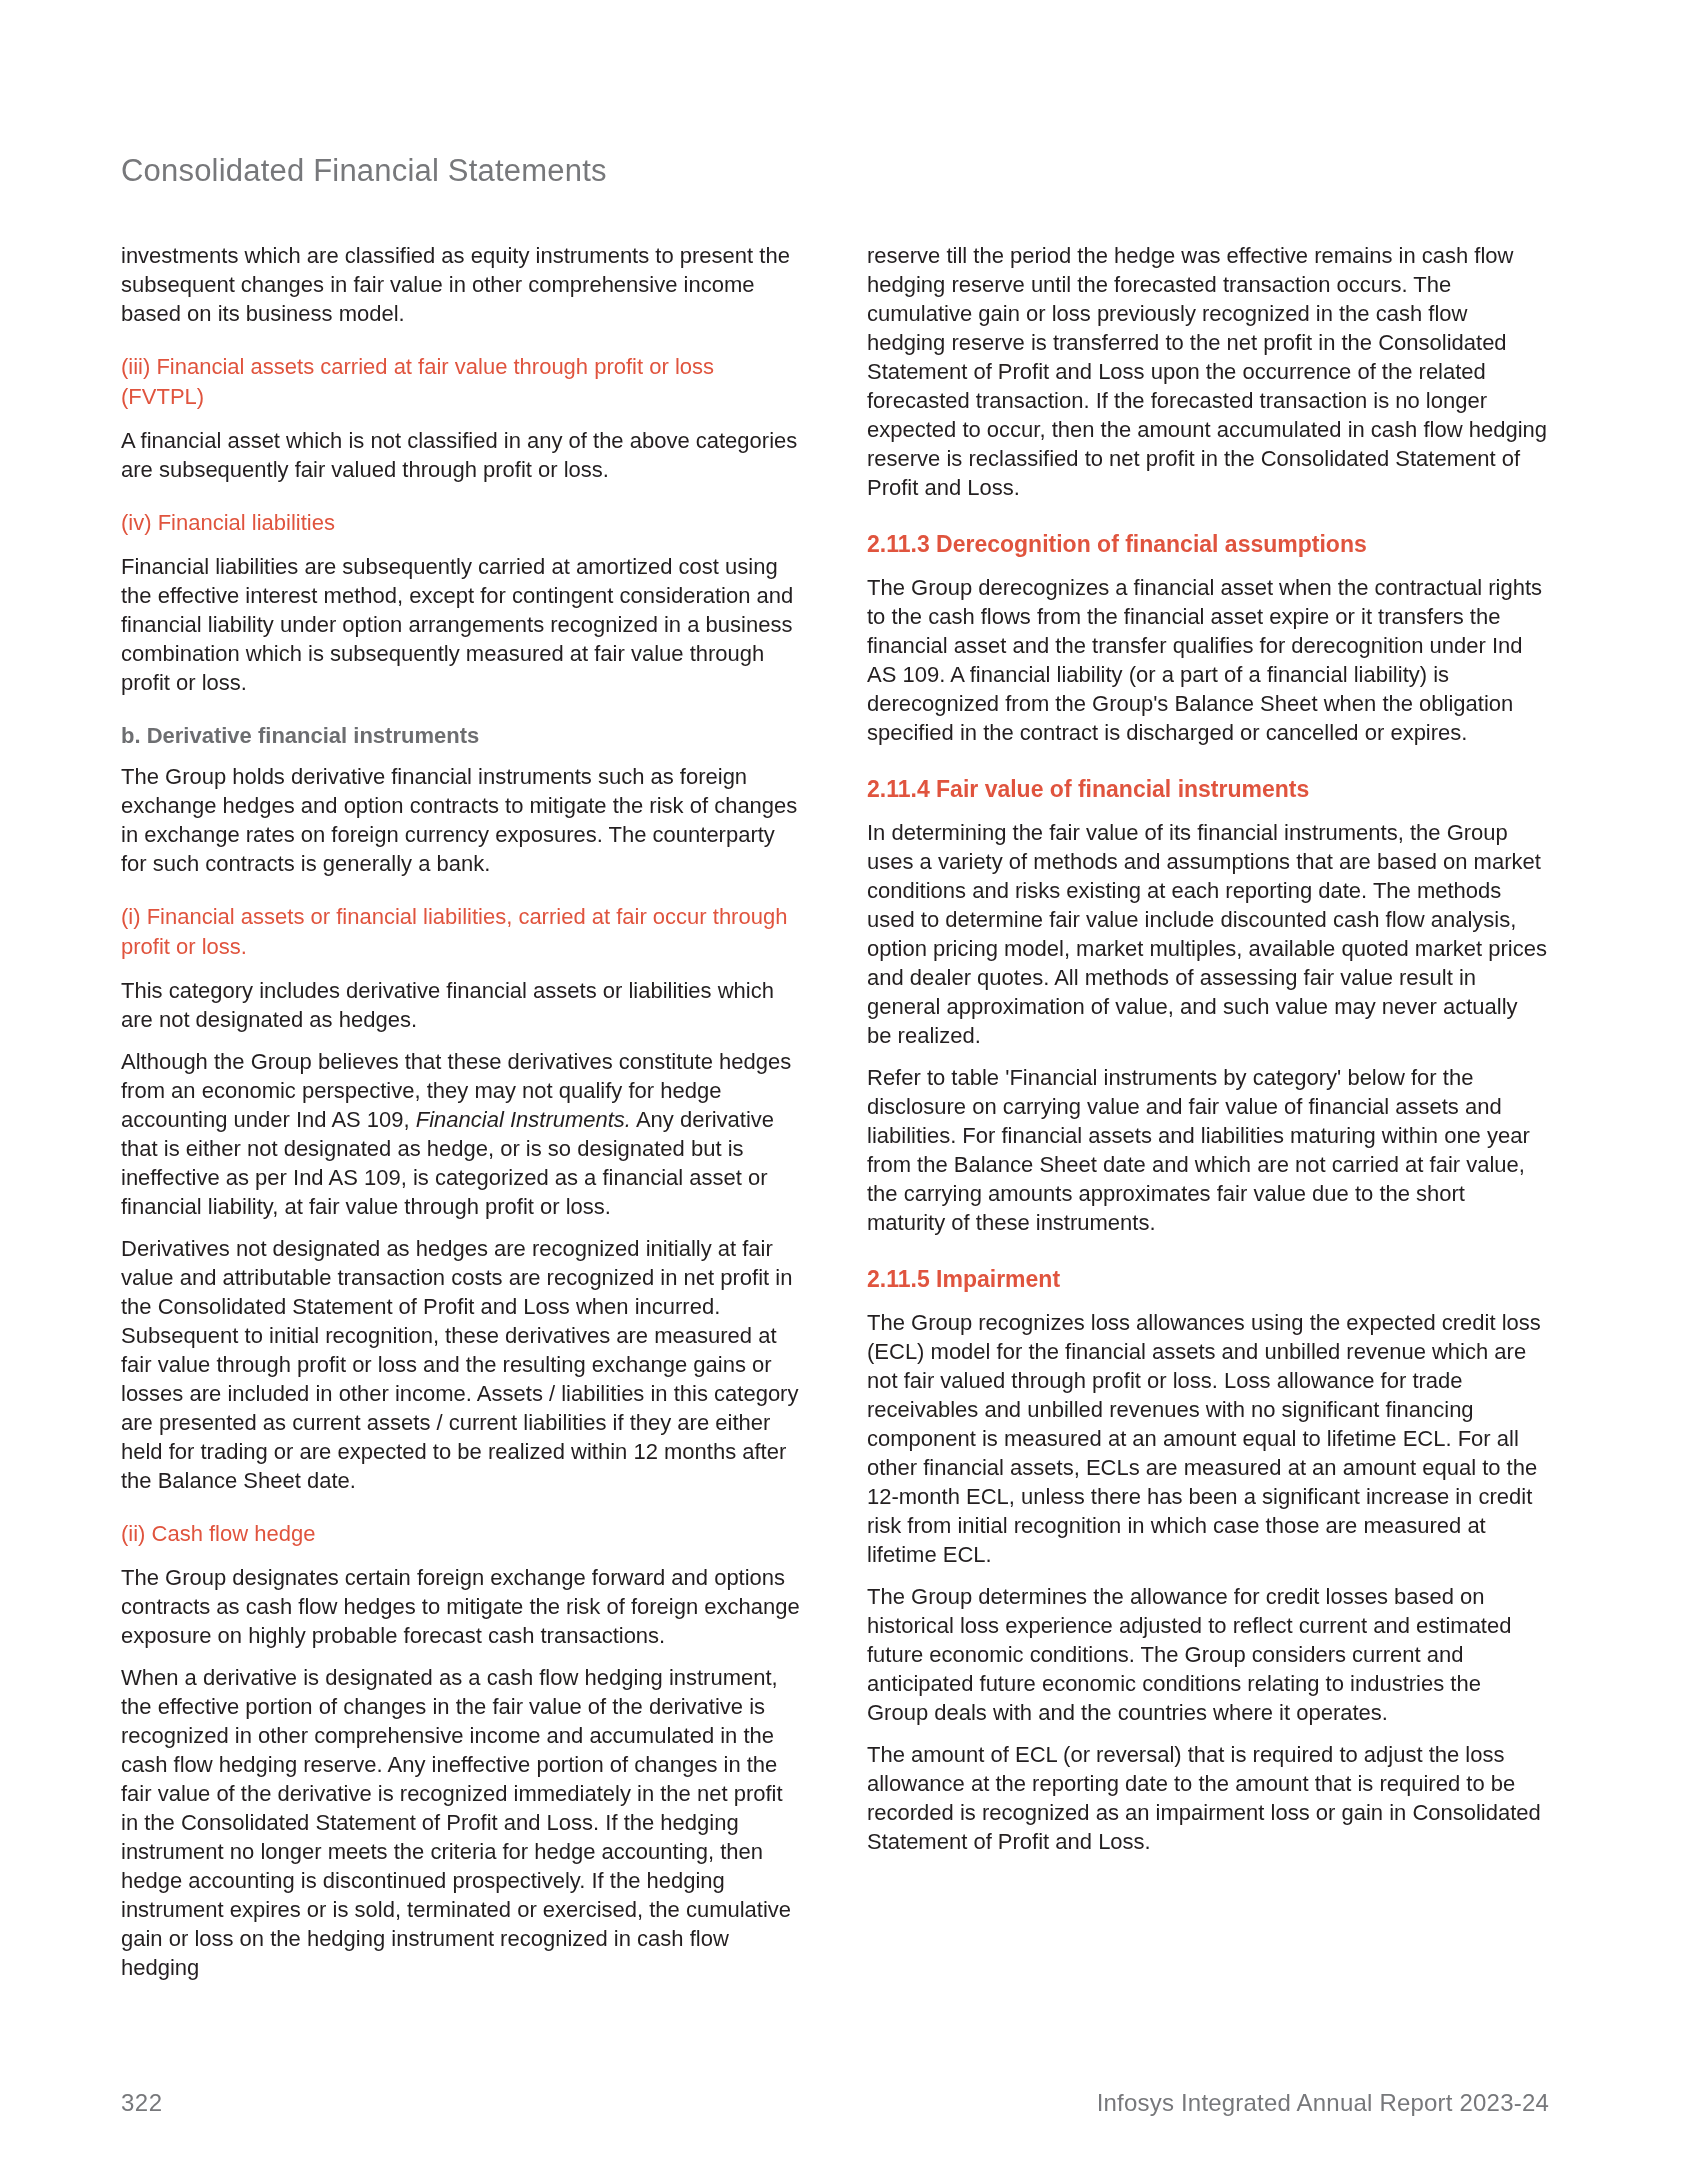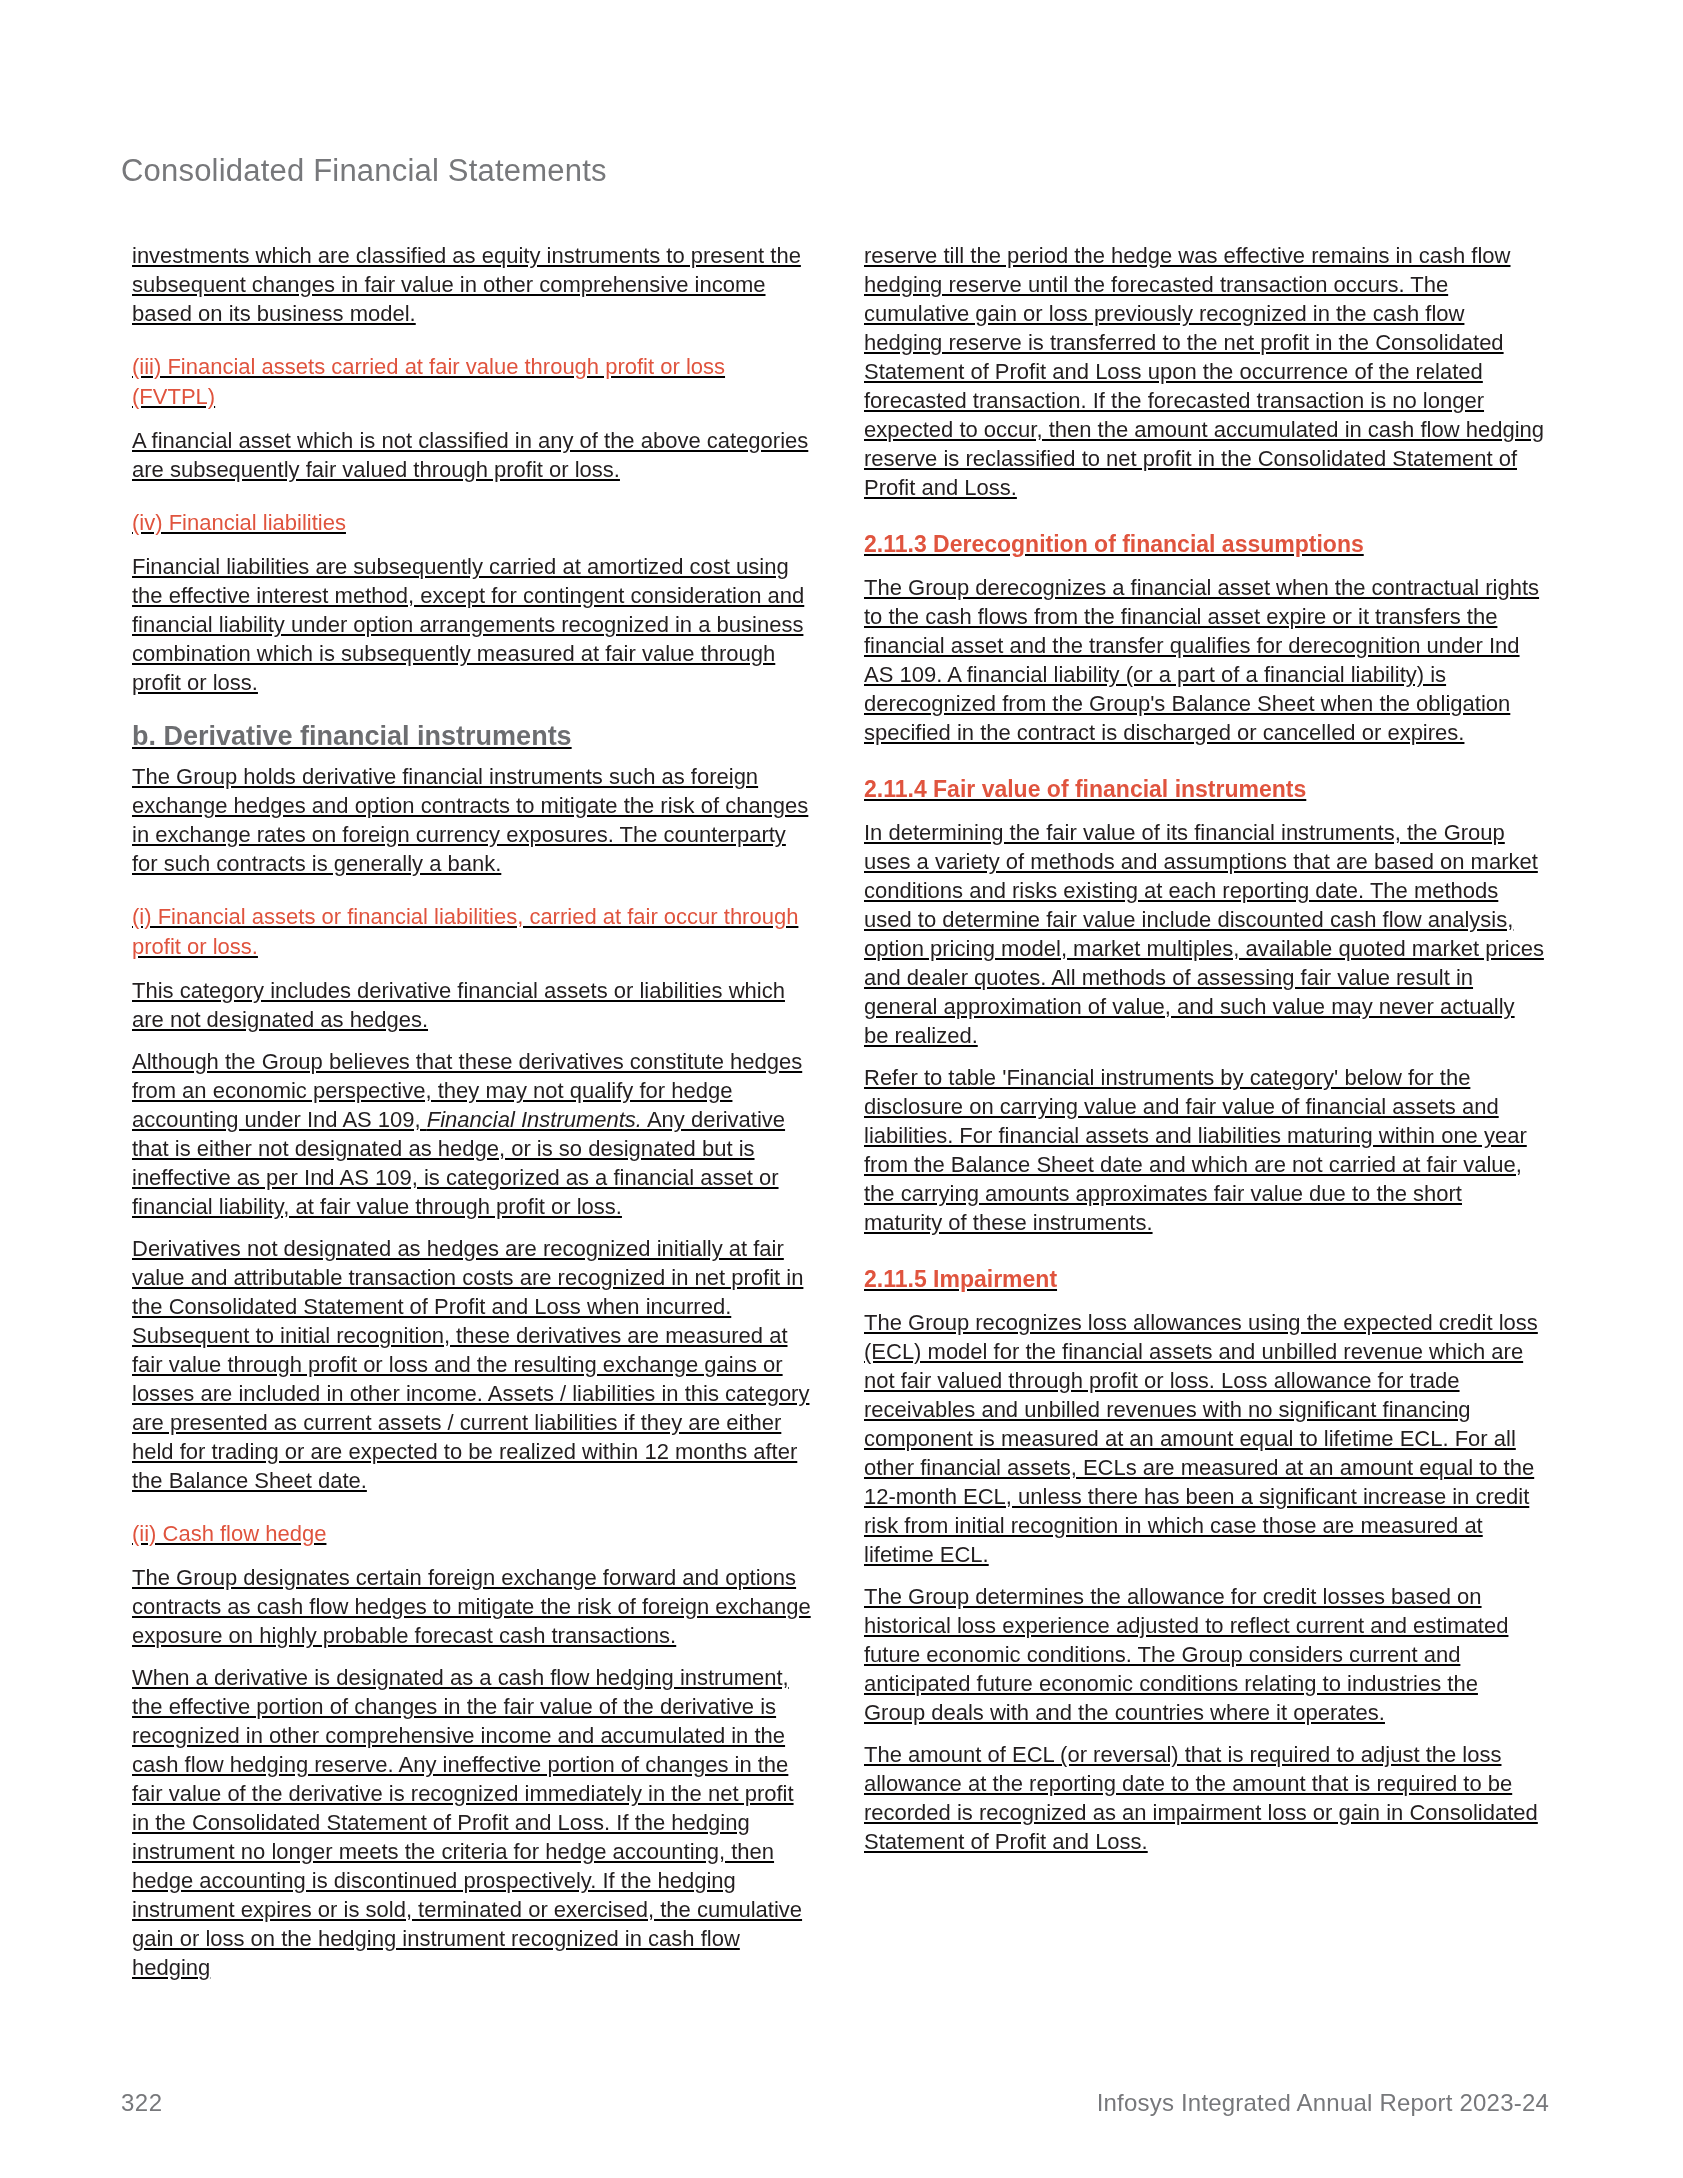--- a/index.html
+++ b/index.html
@@ -19,27 +19,26 @@
     position: absolute;
     left: 121px;
     top: 153px;
     font-size: 31px;
     font-weight: 400;
     color: var(--heading-gray, #77787B);
     letter-spacing: 0.2px;
   }
   .columns {
     position: absolute;
-    left: 132px;
+    left: 121px;
     top: 241px;
     width: 1428px;
     display: flex;
-    gap: 51px;
+    gap: 65px;
     align-items: flex-start;
-    text-decoration: underline;
   }
   .col {
     width: 681px;
     flex: 0 0 681px;
   }
   .col > :first-child { margin-top: 0; }
   .para {
     margin: 0 0 13px 0;
     font-size: 22px;
     line-height: 29px;
@@ -58,21 +57,21 @@
   }
   .heading-red-bold {
     margin: 27px 0 14px 0;
     font-size: 23px;
     line-height: 30px;
     font-weight: 700;
     color: var(--accent-red, #E0543E);
   }
   .heading-gray-bold {
     margin: 24px 0 11px 0;
-    font-size: 27px;
+    font-size: 22px;
     line-height: 30px;
     font-weight: 700;
     color: var(--subheading-gray, #6D6E71);
   }
   .footer {
     position: absolute;
     left: 121px;
     top: 2089px;
     width: 1428px;
     display: flex;

